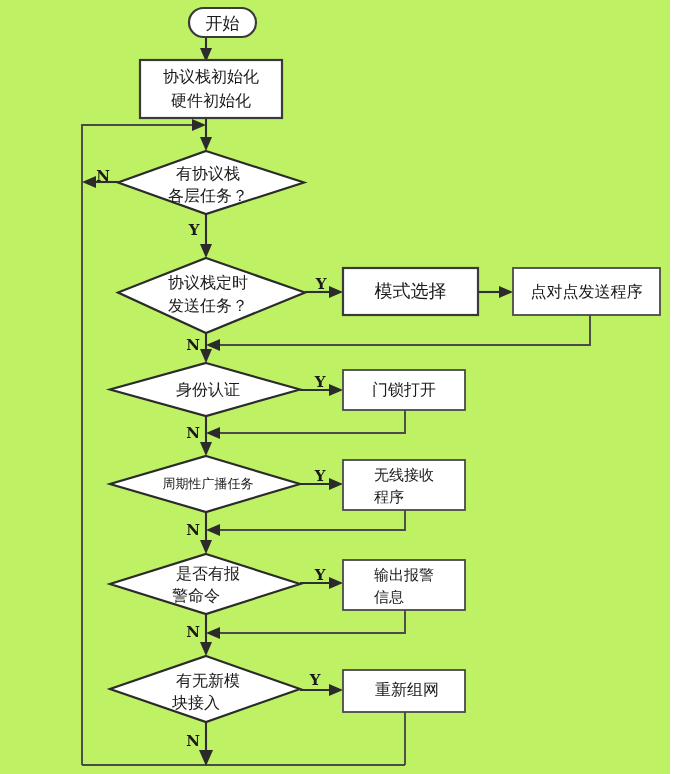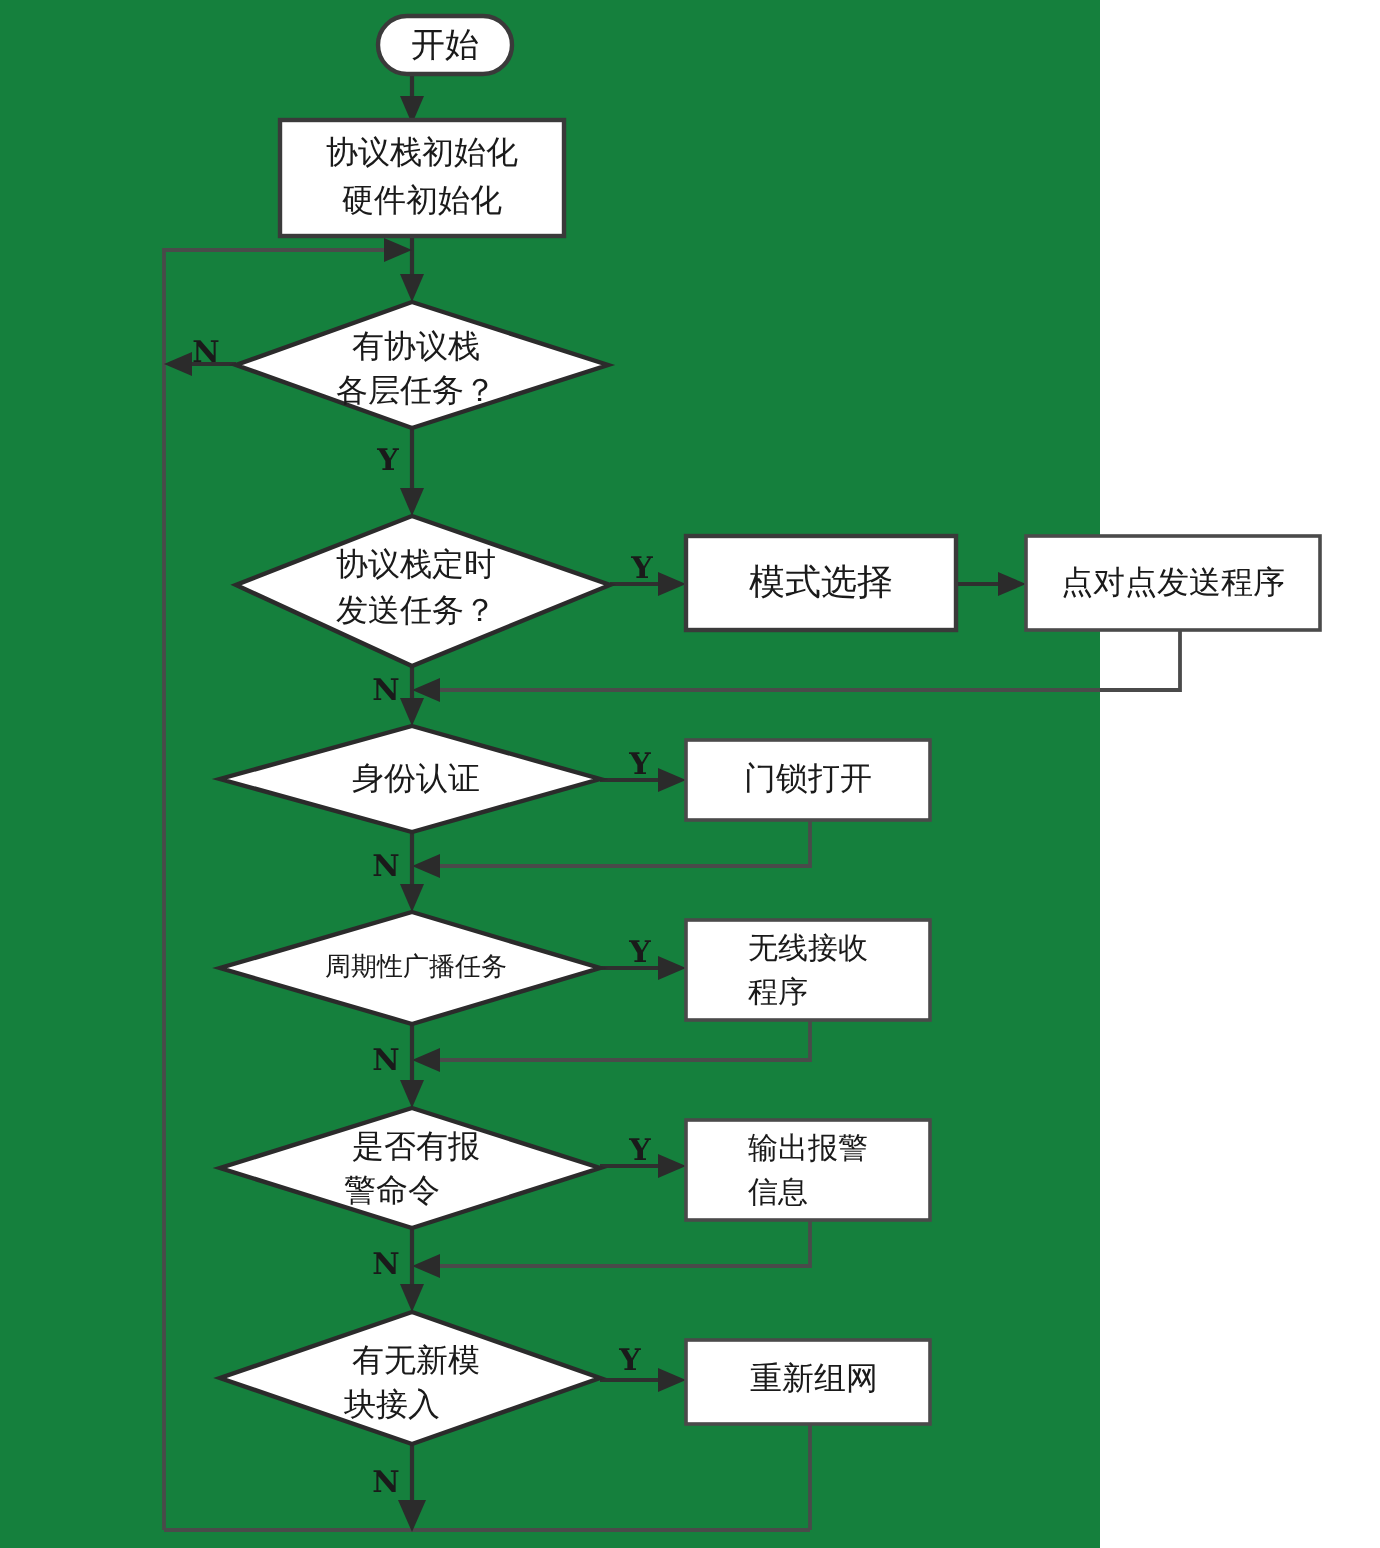--- a/index.html
+++ b/index.html
@@ -8,23 +8,23 @@
     background: #ffffff;
   }
   body {
     width: 690px;
     height: 774px;
     font-family: "DejaVu Sans", "Liberation Sans", sans-serif;
     overflow: hidden;
   }
   #flowchart-root {
     position: relative;
-    width: 550px;
+    width: 670px;
     height: 774px;
-    background: #15803d;
+    background: #bef264;
   }
   svg#flow-svg {
     position: absolute;
     top: 0;
     left: 0;
     width: 690px;
     height: 774px;
   }
   .shape-stroke {
     fill: #ffffff;

